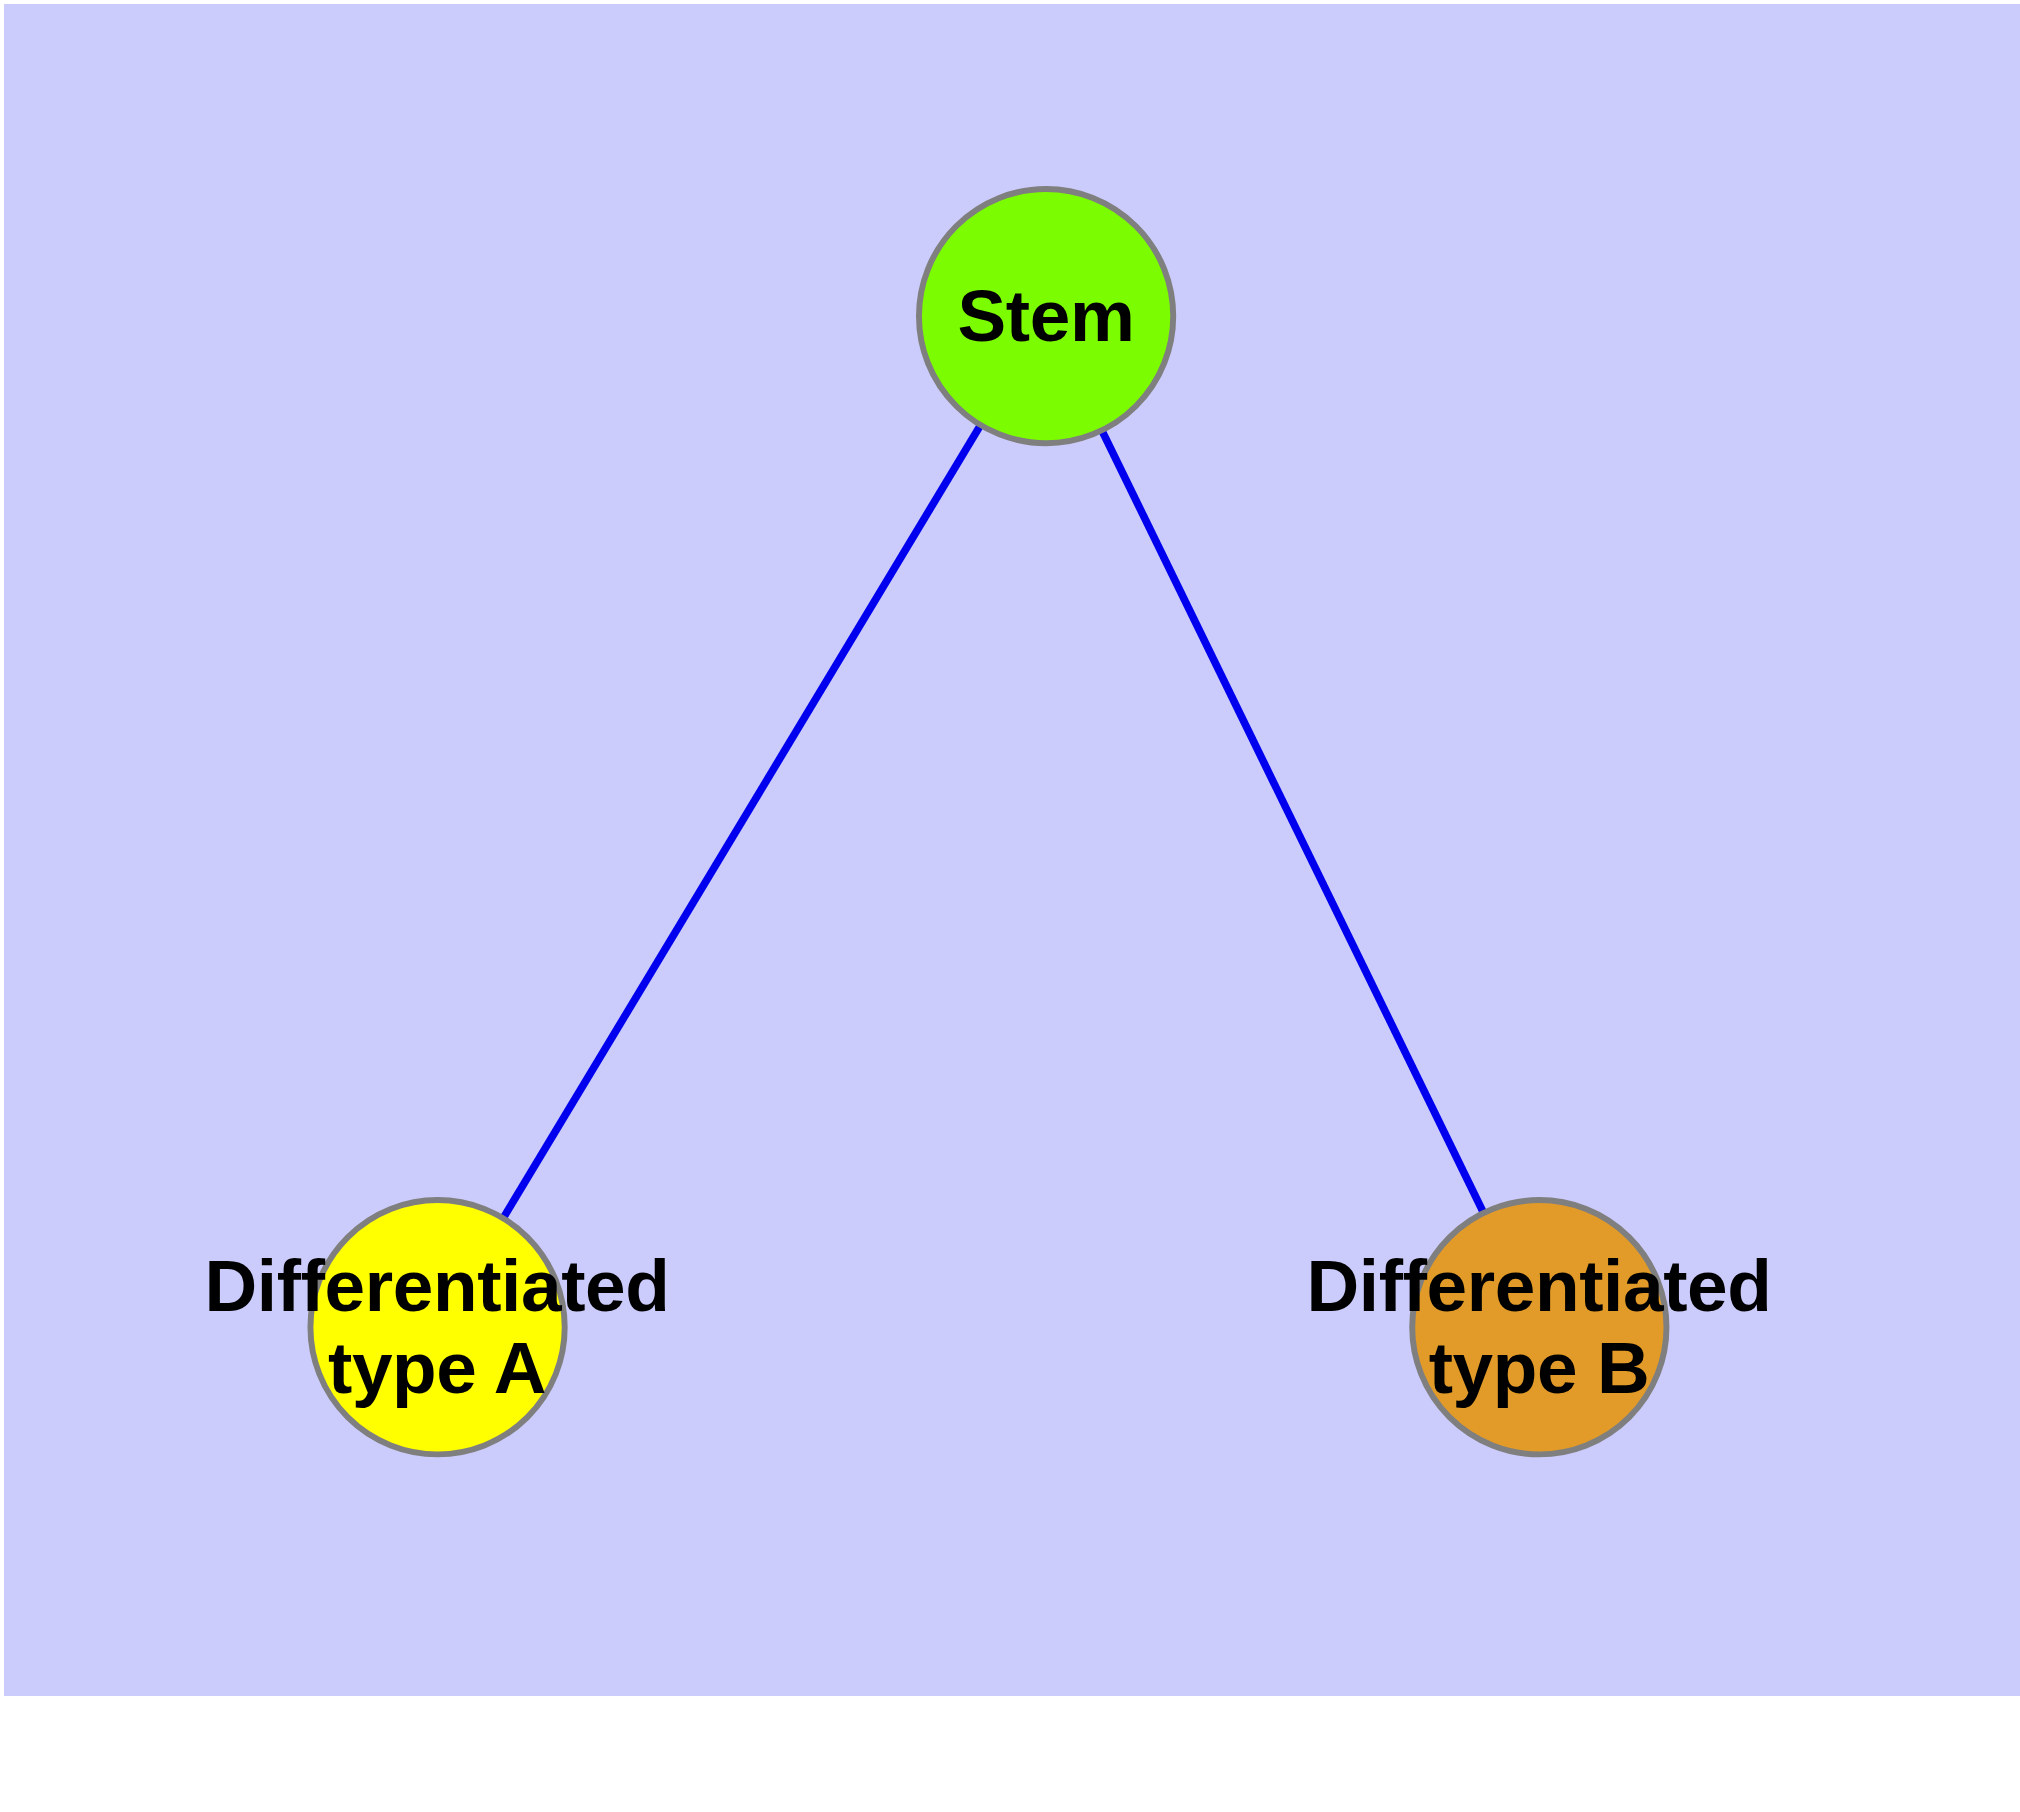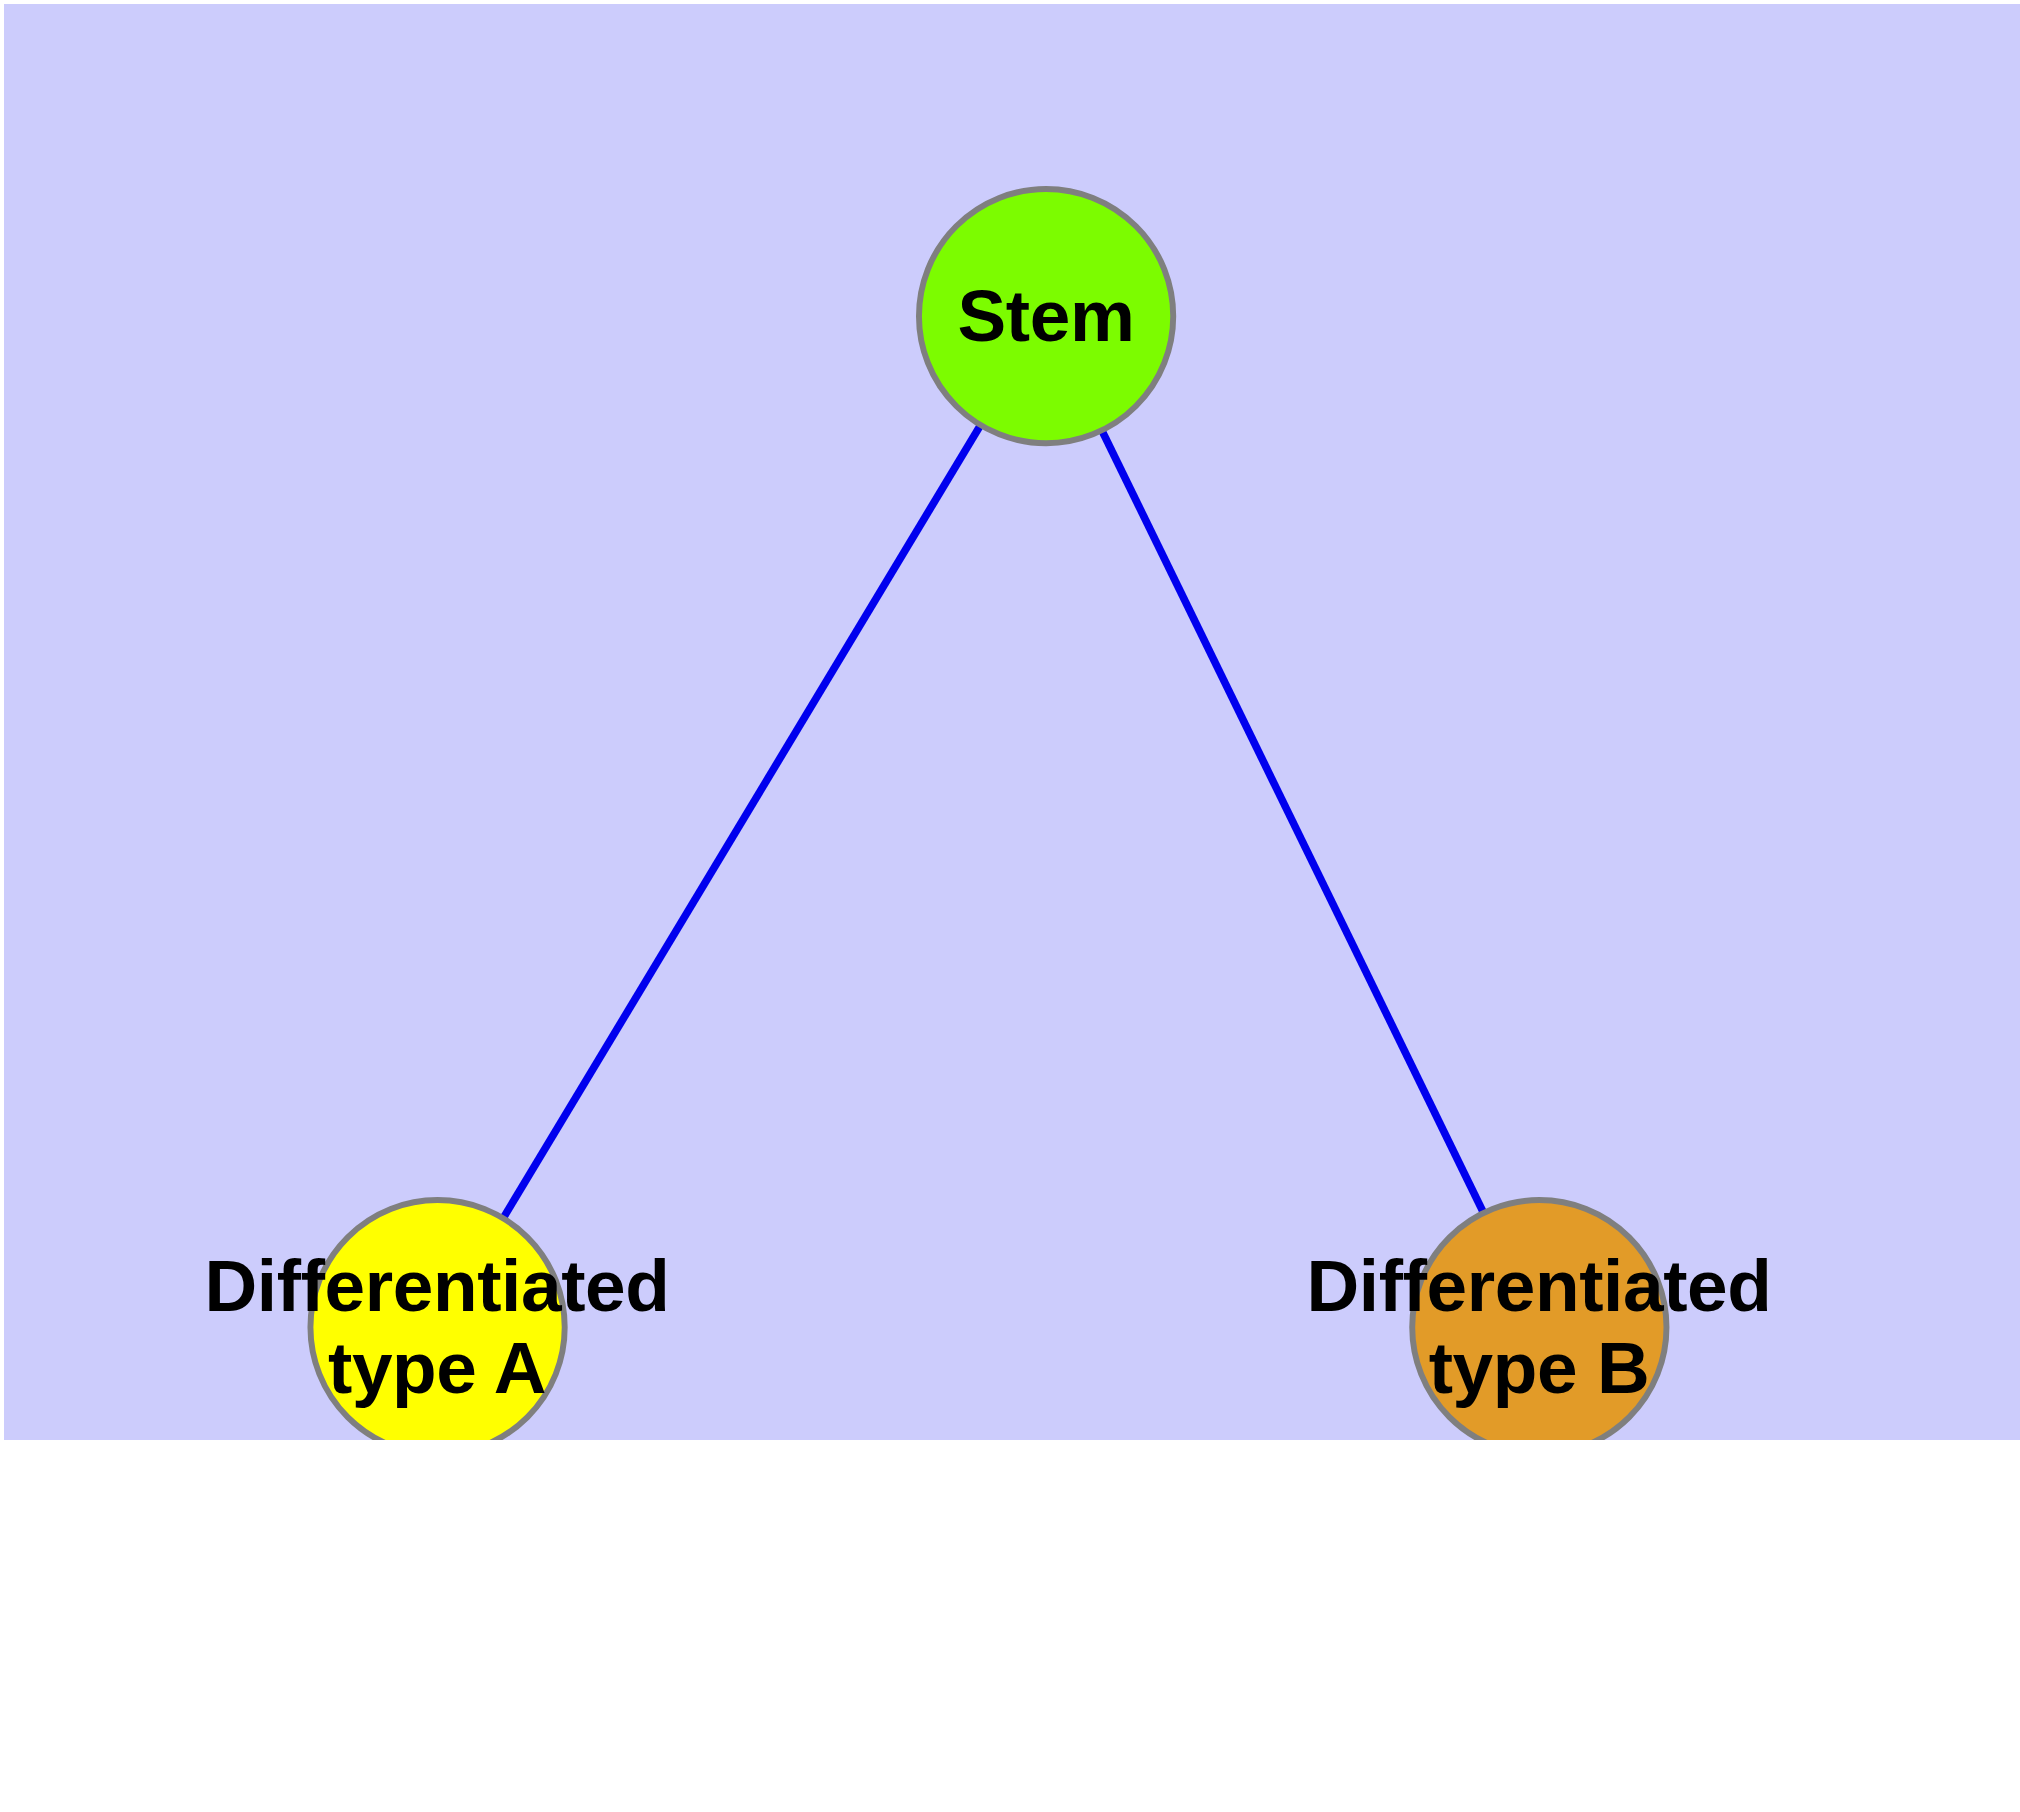--- a/index.html
+++ b/index.html
@@ -4,21 +4,21 @@
 <title>Cell Differentiation Graph</title>
 <style>
   html, body {
     margin: 0;
     padding: 0;
     background: #ffffff;
   }
   #canvas {
     position: relative;
     width: 2021px;
-    height: 1440px;
+    height: 1696px;
     background: #ffffff;
     overflow: hidden;
     font-family: "Liberation Sans", "DejaVu Sans", sans-serif;
   }
   #plot-area {
     position: absolute;
     left: 4.2px;
     top: 4.2px;
     width: 2016px;
     height: 1808px;

